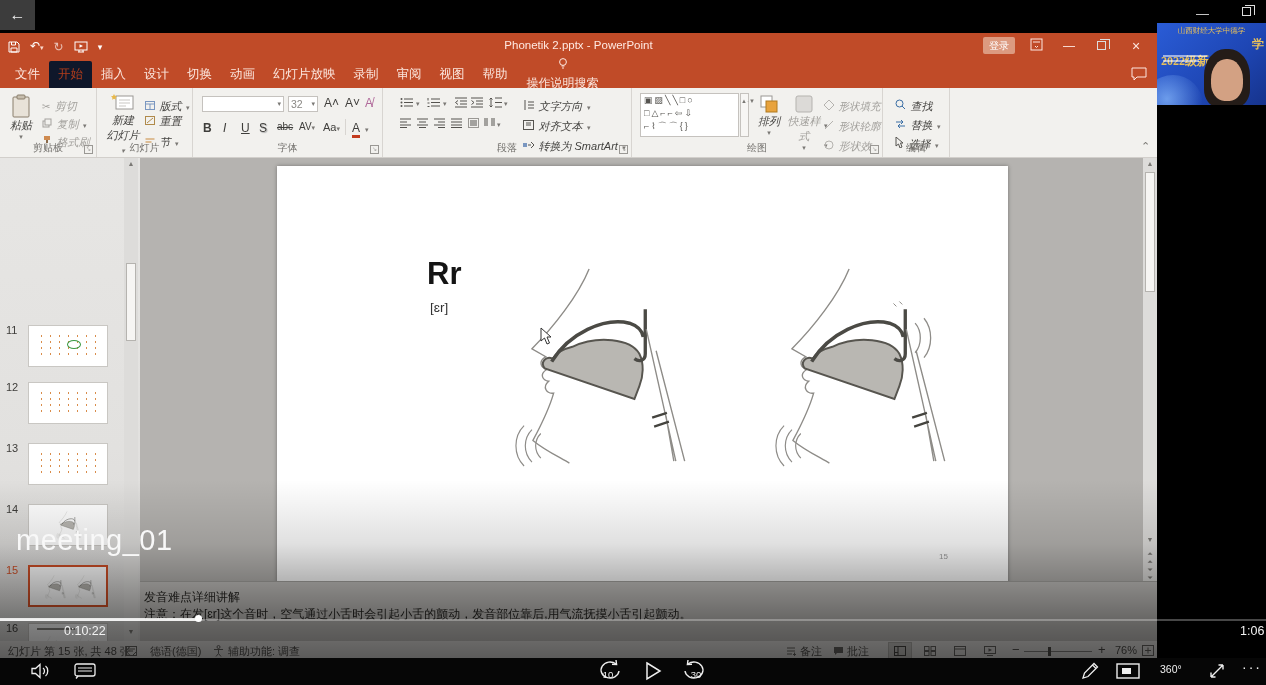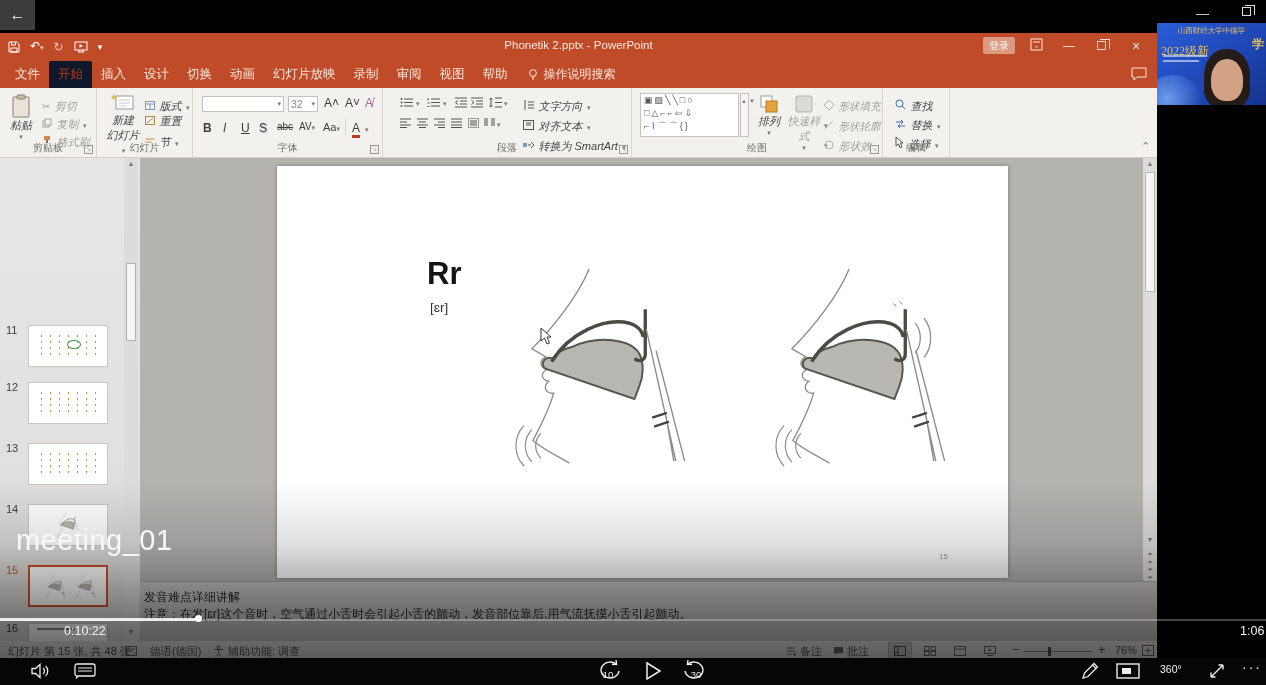--- a/index.html
+++ b/index.html
@@ -16,21 +16,21 @@
   .titlebar{left:0;top:33px;width:1157px;height:28px;background:#c04b28;}
   .menubar{left:0;top:61px;width:1157px;height:27px;background:#c04b28;}
   .qat{position:absolute;left:8px;top:5px;display:flex;gap:10px;align-items:center;color:#fff;}
   .qat .g{font-size:12px;line-height:16px;}
   .title-text{position:absolute;left:0;top:6px;width:1157px;text-align:center;color:#ffe9e2;font-size:11.5px;}
   .signin{position:absolute;left:983px;top:4px;width:32px;height:17px;background:#dc9a80;color:#fff;font-size:10px;text-align:center;line-height:17px;border-radius:2px;}
   .tb-ic{position:absolute;top:5px;color:#fde8e1;font-size:12px;}
   .tabs{position:absolute;left:6px;top:0;height:27px;display:flex;align-items:center;}
   .tab{color:#fbe6de;font-size:12.5px;padding:0 9px;height:27px;line-height:27px;}
   .tab.active{background:#0f172a;color:#b43d1b;border-radius:2px 2px 0 0;}
-  .search{display:flex;align-items:center;gap:5px;color:#fbe6de;font-size:12px;margin-left:10px;}
+  .search{display:flex;align-items:center;gap:5px;color:#fbe6de;font-size:12px;margin-left:10px;flex-direction:column;}
   
   .ribbon{left:0;top:88px;width:1157px;height:70px;background:#f2f1ee;border-bottom:1px solid #d2cfcb;}
   .rgroup{position:absolute;top:0;height:69px;border-right:1px solid #d8d5d1;}
   .glabel{position:absolute;bottom:2px;left:0;right:0;text-align:center;font-size:10px;color:#716f6b;}
   .launch{position:absolute;bottom:3px;right:3px;width:9px;height:9px;border:1px solid #9a9894;color:#9a9894;font-size:6px;line-height:7px;text-align:center;}
   .btxt{font-size:11px;color:#444340;font-style:italic;}
   .gray{color:#a3a19d;}
   .caret{font-size:7px;color:#7a7874;}
   .combo{background:#fff;border:1px solid #c5c2be;height:16px;font-size:10.5px;color:#8a8884;padding:0 2px;display:flex;align-items:center;justify-content:space-between;}
   .fmt{font-size:12px;color:#3f3e3b;}
@@ -40,21 +40,21 @@
   .thumbs{left:0;top:158px;width:140px;height:483px;background:linear-gradient(to bottom,#e7e6e4 0%,#e2e1df 60%,#d8d7d5 100%);}
   .tnum{position:absolute;left:6px;width:18px;font-size:11px;color:#3e3d3a;text-align:left;}
   .tbox{position:absolute;left:28px;width:80px;height:42px;background:#fff;border:1px solid #c9c7c3;}
   .tbox.sel{border:2px solid #cf4f27;}
   .tgrid{position:absolute;left:8px;top:7px;right:8px;bottom:7px;background-image:radial-gradient(circle,#d98c4a 0.9px,rgba(0,0,0,0) 1.1px);background-size:9px 6px;}
   .scroll{position:absolute;background:#dddcda;}
   .sthumb{position:absolute;background:#f6f5f3;border:1px solid #b5b3af;}
   .sarrow{position:absolute;color:#7b7975;font-size:7px;text-align:center;}
   
   .editor{left:140px;top:158px;width:1017px;height:423px;background:#b5b3b0;}
-  .slide{position:absolute;left:137px;top:8px;width:731px;height:412px;background:#fff;box-shadow:0 0 4px rgba(0,0,0,0.35);}
+  .slide{position:absolute;left:137px;top:8px;width:731px;height:491px;background:#fff;box-shadow:0 0 4px rgba(0,0,0,0.35);}
   .slide-title{position:absolute;left:150px;top:90px;font-size:31px;font-weight:bold;color:#141414;}
   .slide-phon{position:absolute;left:153px;top:134px;font-size:13.5px;color:#333;}
   .slide-num{position:absolute;left:662px;top:386px;font-size:8px;color:#9a9a9a;}
   .notespane{left:140px;top:581px;width:1017px;height:60px;background:#c6c4c1;border-top:1px solid #a5a3a0;font-size:12px;color:#262522;}
   .statusbar{left:0;top:641px;width:1157px;height:21px;background:#eae8e6;color:#514f4c;font-size:11px;}
   .sb{position:absolute;top:3px;}
   .viewbtn{position:absolute;top:1px;width:24px;height:18px;display:flex;align-items:center;justify-content:center;}
   .viewbtn.on{background:#cfcdca;border:1px solid #b8b6b2;}
   
   .shade{left:0;top:480px;width:1266px;height:182px;background:linear-gradient(to bottom,rgba(0,0,0,0) 0%,rgba(0,0,0,0.12) 35%,rgba(0,0,0,0.5) 80%,rgba(0,0,0,0.62) 100%);pointer-events:none;z-index:30;}
@@ -62,21 +62,21 @@
   .ptrack{left:0;top:619px;width:1266px;height:2px;background:rgba(255,255,255,0.28);z-index:36;}
   .pplayed{left:0;top:618px;width:198px;height:3px;background:rgba(255,255,255,0.85);z-index:37;}
   .pknob{left:195px;top:615px;width:7px;height:7px;border-radius:50%;background:#fff;z-index:38;}
   .ptime{top:624px;color:#f2f2f2;font-size:12.5px;z-index:38;}
   .blackbar{left:0;top:658px;width:1266px;height:27px;background:#060606;z-index:39;}
   .pbtn{position:absolute;color:#eee;display:flex;align-items:center;justify-content:center;}
   .plabel{color:#eee;font-size:10.5px;}
   
   .webcam{left:1157px;top:23px;width:109px;height:82px;background:linear-gradient(135deg,#2a5cd6 0%,#1e46b4 60%,#16338c 100%);overflow:hidden;z-index:45;}
   .cam-l1{position:absolute;left:0;top:3px;width:109px;text-align:center;color:#e8c05a;font-size:7.5px;white-space:nowrap;}
-  .cam-l2l{position:absolute;left:4px;top:20px;color:#e8c05a;font-size:12px;font-weight:normal;font-family:"Liberation Serif",serif;text-align:right;}
+  .cam-l2l{position:absolute;left:4px;top:30px;color:#e8c05a;font-size:12px;font-weight:bold;font-family:"Liberation Serif",serif;text-align:right;}
   .cam-l2r{position:absolute;right:2px;top:13px;color:#e8c05a;font-size:12px;font-weight:bold;font-family:"Liberation Serif",serif;}
   .cam-sub{position:absolute;height:2px;background:rgba(255,255,255,0.55);}
   .hair{position:absolute;left:47px;top:26px;width:46px;height:58px;background:#241c18;border-radius:46% 46% 30% 30%;}
   .face{position:absolute;left:54px;top:36px;width:32px;height:42px;background:#d3a183;border-radius:48% 48% 42% 42%;}
   .globe{position:absolute;left:-14px;top:52px;width:60px;height:60px;border-radius:50%;background:radial-gradient(circle at 40% 40%,rgba(140,190,255,0.7),rgba(30,70,180,0) 70%);}
   svg{display:block;}
 </style>
 </head>
 <body>
 

